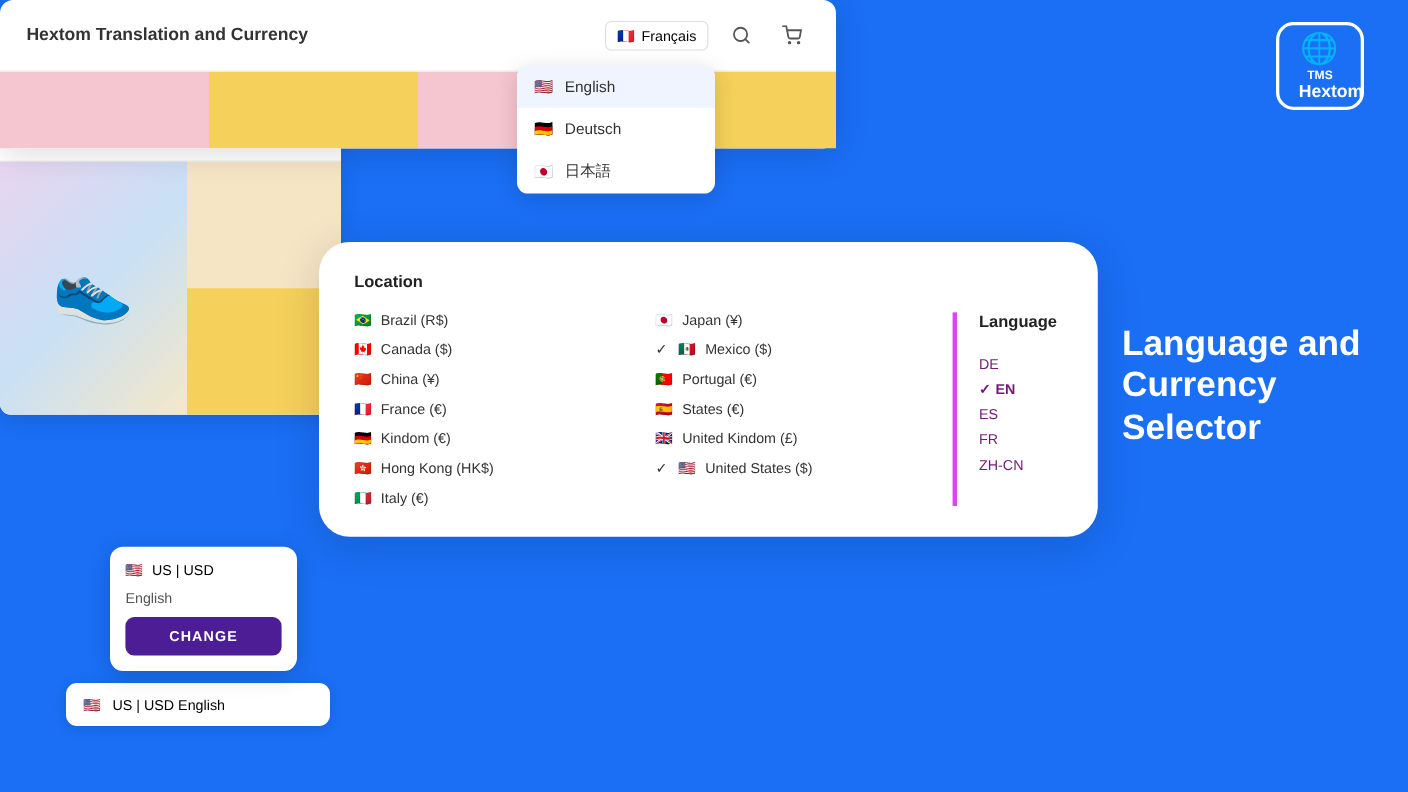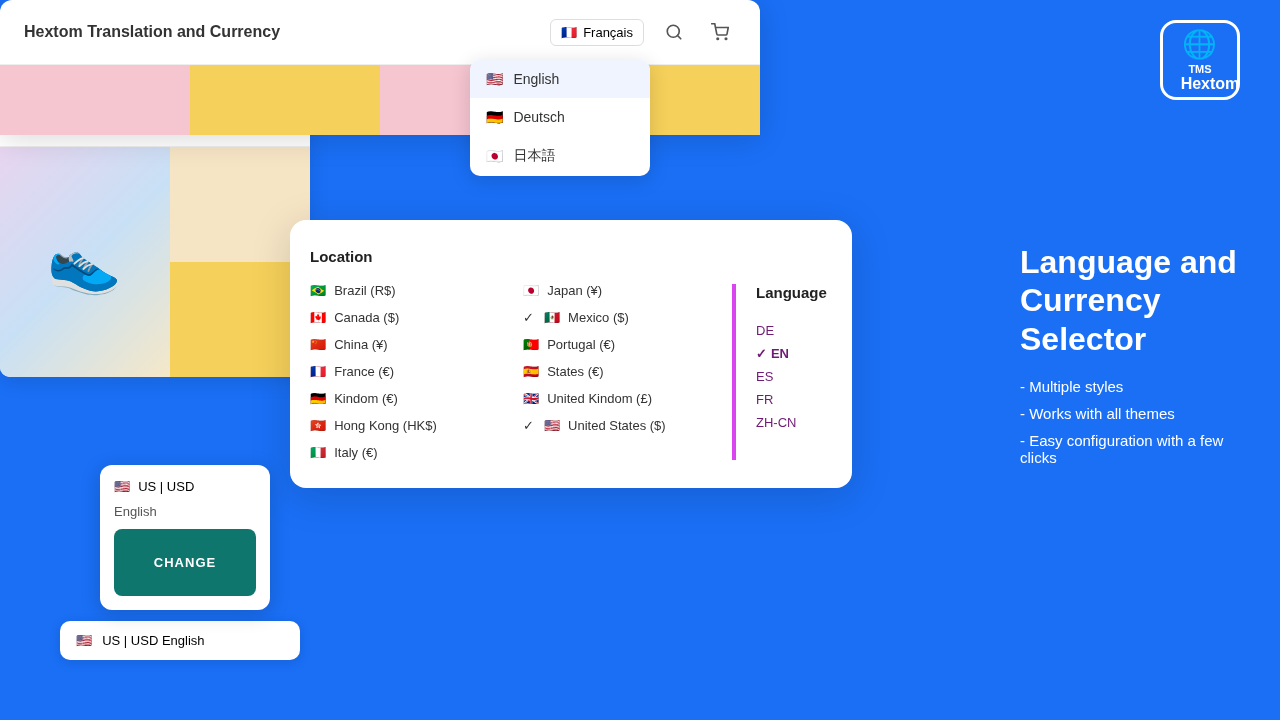--- a/index.html
+++ b/index.html
@@ -219,25 +219,25 @@
       font-size: 13px;
       font-weight: 500;
       margin-bottom: 10px;
     }
     .selector-lang {
       font-size: 13px;
       color: #555;
       margin-bottom: 10px;
     }
     .selector-btn {
-      background: #0f766e;
+      background: #4c1d95;
       color: white;
       border: none;
       border-radius: 8px;
-      padding: 26px;
+      padding: 10px;
       width: 100%;
       font-size: 13px;
       font-weight: 700;
       letter-spacing: 1px;
       cursor: pointer;
       text-align: center;
     }
 
     
     .status-bar {
@@ -255,26 +255,26 @@
       gap: 10px;
       font-size: 13px;
       font-weight: 500;
     }
 
     
     .location-modal {
       position: absolute;
       top: 220px;
       left: 290px;
-      width: 562px;
-      background: white;
-      border-radius: 16px;
+      width: 708px;
+      background: white;
+      border-radius: 28px;
       box-shadow: 0 8px 40px rgba(0,0,0,0.15);
       z-index: 8;
-      padding: 28px 20px;
+      padding: 28px 32px;
     }
     .modal-sections {
       display: flex;
       gap: 0;
     }
     .modal-location {
       flex: 1;
     }
     .modal-language {
       width: 100px;
@@ -324,25 +324,20 @@
 <body>
 
 <div class="tms-badge">
   <span class="globe">🌐</span>
   <span class="tms-text">TMS</span>
   <span class="hextom-text">Hextom</span>
 </div>
 
 <div class="right-panel">
   <h2>Language and Currency Selector</h2>
-  <ul>
-    <li>- Multiple styles</li>
-    <li>- Works with all themes</li>
-    <li>- Easy configuration with   a few clicks</li>
-  </ul>
 </div>
 
 <div class="browser-window">
   <div class="browser-header">
     <span class="browser-title">Hextom Translation and Currency</span>
     <div class="browser-nav-right">
       <button class="lang-btn">
         <span>🇫🇷</span>
         <span>Français</span>
       </button>

